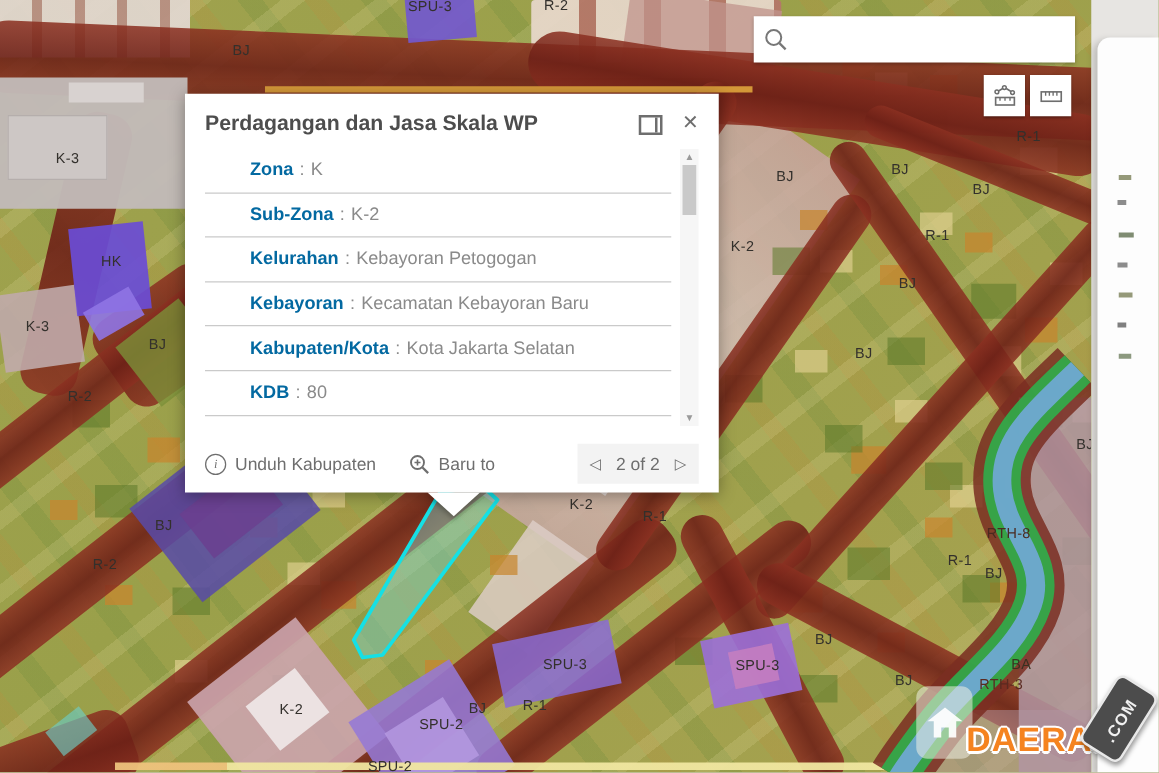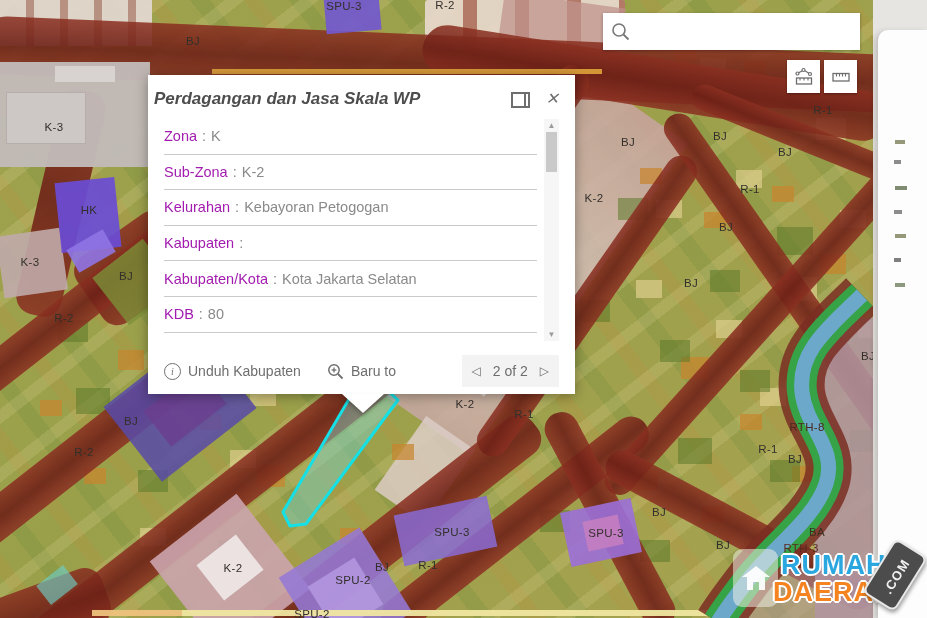--- a/index.html
+++ b/index.html
@@ -92,29 +92,29 @@
         background:linear-gradient(90deg,#eec27c 0 90px,#f0e6a0 90px);}
 
   #riversvg,#parcelsvg{position:absolute;left:0;top:0;pointer-events:none;}
   .zlabel{position:absolute;transform:translate(-50%,-50%);font-size:11.5px;color:#33302c;
           white-space:nowrap;letter-spacing:.3px;z-index:40;}
   #labels{position:absolute;inset:0;z-index:40;}
 
   
   #popup{position:absolute;left:148px;top:75px;width:427px;height:319px;background:#fff;
          box-shadow:0 2px 12px rgba(0,0,0,.35);z-index:60;}
-  .p-head{display:flex;align-items:center;padding:14px 16px 6px 6px;font-style:italic;}
+  .p-head{display:flex;align-items:center;padding:14px 16px 6px 16px;}
   .p-title{flex:1;font-size:17px;font-weight:600;color:#4d4d4d;}
   .dock-btn{width:15px;height:12px;border:2px solid #6e6e6e;position:relative;cursor:pointer;margin-top:2px;}
   .dock-btn::after{content:"";position:absolute;right:2px;top:0;bottom:0;width:2px;background:#6e6e6e;}
   .close-btn{font-size:16px;color:#6e6e6e;margin-left:16px;cursor:pointer;line-height:1;}
   .p-body{position:relative;margin:4px 16px 0 16px;height:222px;overflow:hidden;padding-right:22px;}
   .f-row{height:34.6px;display:flex;align-items:center;border-bottom:1px solid #cacaca;
          font-size:14.5px;white-space:nowrap;}
-  .f-label{font-weight:normal;color:#a21caf;}
+  .f-label{font-weight:bold;color:#0369a1;margin-left:36px;}
   .f-sep{color:#8a8a8a;margin:0 5px;}
   .f-val{color:#8a8a8a;}
   .p-scroll{position:absolute;right:0;top:0;width:15px;height:222px;background:#f6f6f6;}
   .sc-up,.sc-dn{position:absolute;left:0;width:15px;text-align:center;font-size:8px;color:#9a9a9a;}
   .sc-up{top:2px;} .sc-dn{bottom:2px;}
   .sc-thumb{position:absolute;left:2px;top:13px;width:11px;height:40px;background:#c9c9c9;}
   .p-foot{position:absolute;left:0;right:0;bottom:0;height:46px;display:flex;align-items:center;padding:0 16px;}
   .action{display:flex;align-items:center;color:#6e6e6e;font-size:14px;margin-right:26px;cursor:pointer;}
   .info-ic{width:15px;height:15px;border:1.5px solid #6e6e6e;border-radius:50%;display:grid;
            place-items:center;font-size:10px;font-style:italic;font-family:"Liberation Serif",serif;
@@ -285,22 +285,23 @@
         <span class="f-label">Sub-Zona</span>
         <span class="f-sep">:</span>
         <span class="f-val">K-2</span>
       </div>
       <div class="f-row">
         <span class="f-label">Kelurahan</span>
         <span class="f-sep">:</span>
         <span class="f-val">Kebayoran Petogogan</span>
       </div>
       <div class="f-row">
-        <span class="f-label">Kabupaten</span>
-        <span class="f-sep">:</span>
+        <span class="f-label">Kebayoran</span>
+        <span class="f-sep">:</span>
+        <span class="f-val">Kecamatan Kebayoran Baru</span>
       </div>
       <div class="f-row">
         <span class="f-label">Kabupaten/Kota</span>
         <span class="f-sep">:</span>
         <span class="f-val">Kota Jakarta Selatan</span>
       </div>
       <div class="f-row">
         <span class="f-label">KDB</span>
         <span class="f-sep">:</span>
         <span class="f-val">80</span>
@@ -378,20 +379,19 @@
       <div class="frag" style="left:17px;top:253px;width:10px;background:#6f7f5f;"></div>
     </div>
   </div>
 
   <div id="logo">
     <div class="home-tile">
       <svg width="32" height="32" viewBox="0 0 32 32">
         <path d="M16 4 L30 15 H25 V28 H19 V20 H13 V28 H7 V15 H2 Z" fill="rgba(255,255,255,0.92)"></path>
       </svg>
     </div>
-    <div class="lg1">RUMAH</div>
     <div class="lg2">DAERAH</div>
     <div class="com-badge">
       <span>.COM</span>
     </div>
   </div>
 
 </div>
 
 </body></html>

